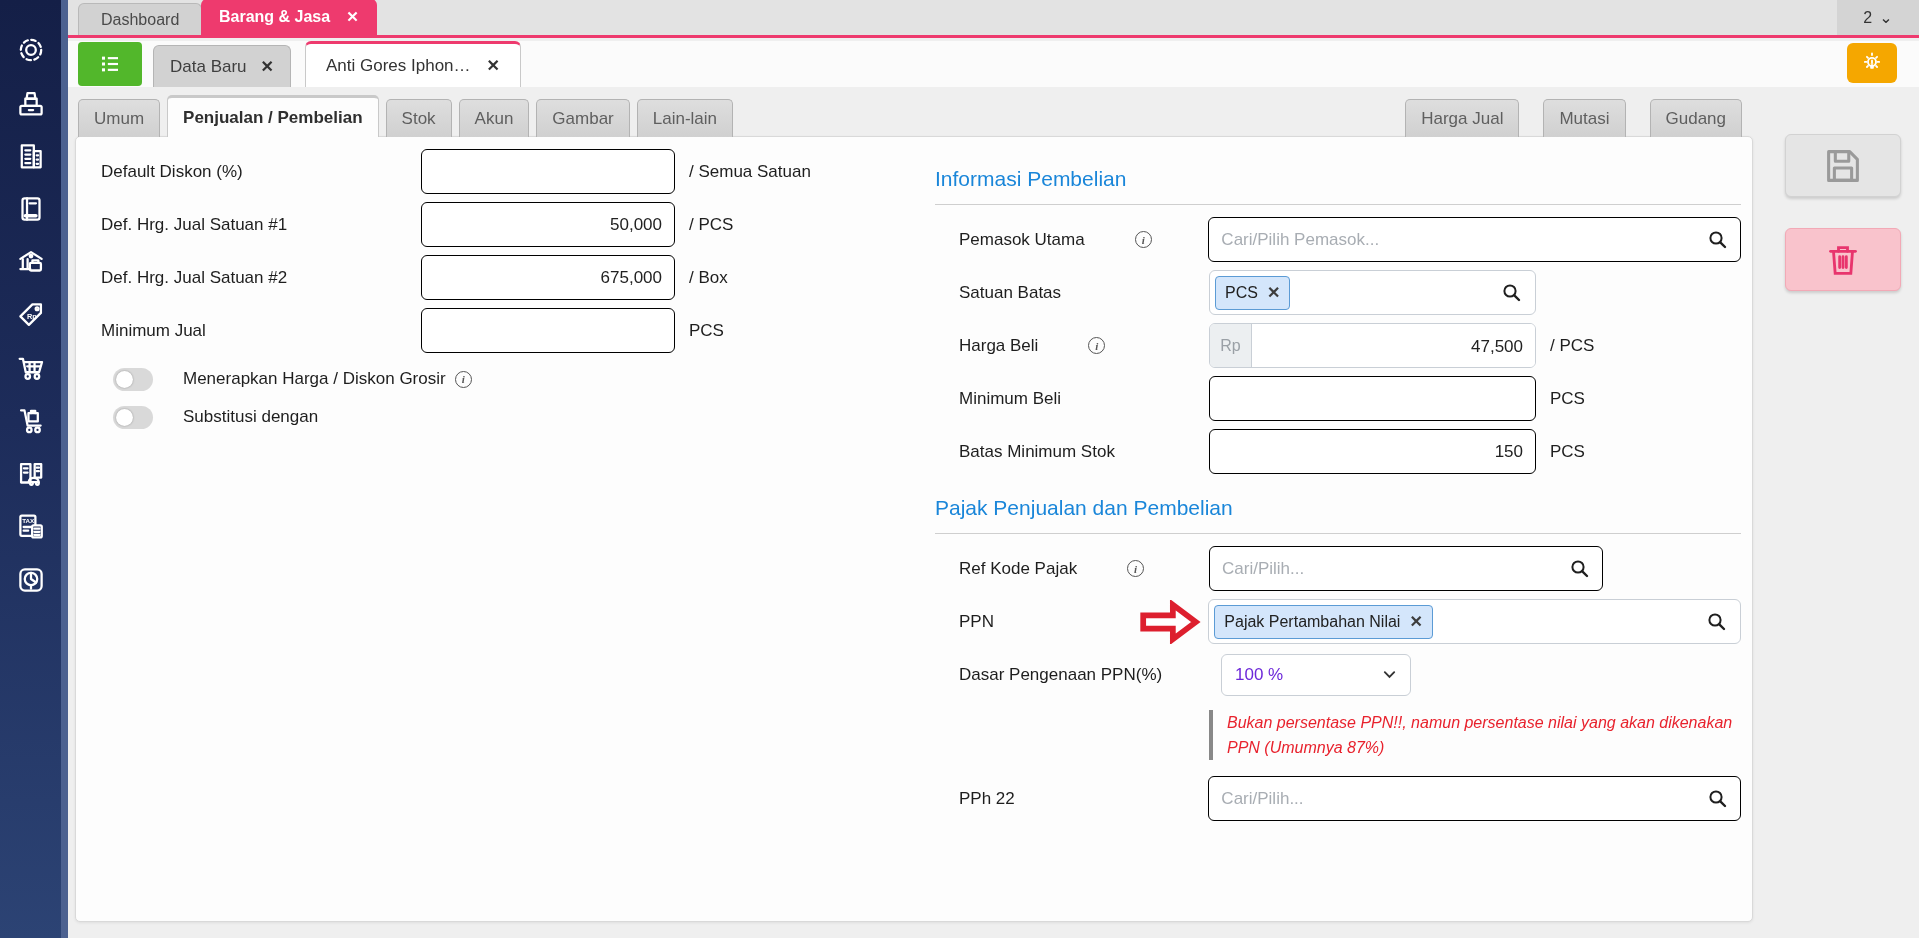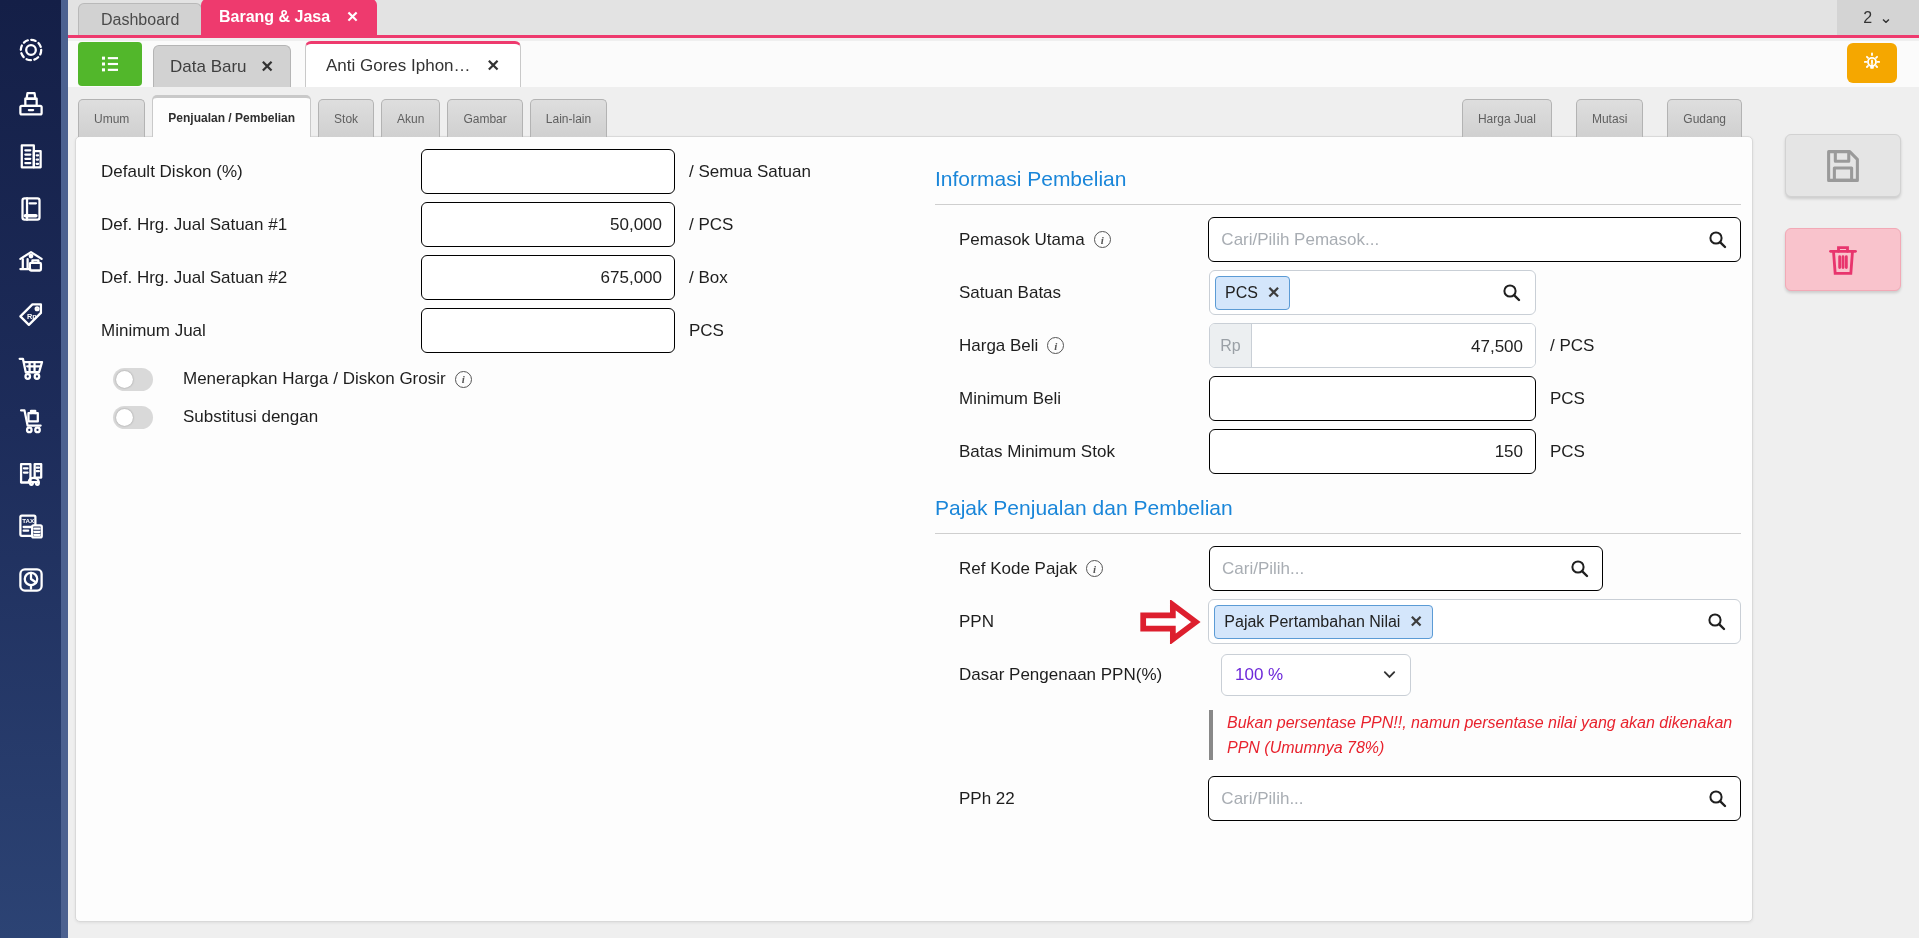--- a/index.html
+++ b/index.html
@@ -40,33 +40,33 @@
     display:flex; align-items:center; gap:16px; font-size:17px; color:#333; z-index:2; }
   .ws-x { color:#333; font-weight:bold; font-size:16px; cursor:pointer; }
   .btn-bulb { position:absolute; right:22px; top:2px; width:50px; height:40px; background:#f5a700; border:none;
     border-radius:6px; display:flex; align-items:center; justify-content:center; cursor:pointer; }
   .btn-bulb svg { width:26px; height:26px; stroke:#fff; fill:none; stroke-width:1.7; stroke-linecap:round; }
 
   
   .ft-left { position:absolute; left:78px; top:95px; height:42px; display:flex; gap:7px; align-items:flex-end; z-index:3; }
   .ft-right { position:absolute; right:177px; top:95px; height:42px; display:flex; gap:24px; align-items:flex-end; z-index:3; }
   .ft { height:38px; padding:0 15px; background:linear-gradient(#dedede,#d0d0d0); border:1px solid #b3b3b3; border-bottom:none;
-    border-radius:5px 5px 0 0; color:#5f5f5f; font-size:12px; display:flex; align-items:center; cursor:pointer; }
+    border-radius:5px 5px 0 0; color:#5f5f5f; font-size:17px; display:flex; align-items:center; cursor:pointer; }
   .ft.active { height:42px; background:#fdfdfd; border-top:3px solid #ee3a6e; border-color:#c9c9c9; color:#2f2f2f; font-weight:bold; }
 
   
   .panel { position:absolute; left:75px; top:136px; width:1678px; height:786px; background:#fdfdfd;
     border:1px solid #d9d9d9; border-radius:5px; box-shadow:0 1px 3px rgba(0,0,0,.07); z-index:2; }
   .col-left  { position:absolute; left:11px;  top:0; width:812px; }
   .col-right { position:absolute; left:859px; top:0; width:806px; }
   .sec-title { margin-top:30px; padding-bottom:13px; font-size:21px; color:#1a86d9; border-bottom:1px solid #cfcfcf; }
   .frow { display:flex; align-items:center; margin-top:8px; height:45px; position:relative; }
   .frow.first { margin-top:12px; }
   .flabel { width:334px; padding-left:14px; font-size:17px; color:#1e1e1e; display:flex; align-items:center; }
-  .col-right .flabel { width:274px; padding-left:24px; }
+  .col-right .flabel { width:274px; padding-left:24px;gap:41px; }
   .info-circle { display:inline-flex; width:17px; height:17px; border:1.4px solid #555; border-radius:50%;
     align-items:center; justify-content:center; font-size:11px; font-style:italic; font-weight:bold; color:#555;
     margin-left:9px; font-family:"Liberation Serif",serif; flex:0 0 auto; }
   .inp { height:45px; border:1px solid #000000; border-radius:6px; font-size:17px; padding:0 12px; background:#fff;
     color:#222; font-family:"Liberation Sans",sans-serif; outline:none; }
   .inp.num { text-align:right; }
   .inp::placeholder { color:#a8adb3; }
   .w-left { width:254px; }
   .suffix { margin-left:14px; font-size:17px; color:#1e1e1e; white-space:nowrap; }
   .searchwrap { position:relative; display:flex; align-items:center; }
@@ -428,21 +428,21 @@
       <div class="frow">
         <div class="flabel">Dasar Pengenaan PPN(%)</div>
         <div class="selectbox">
           <span>100 %</span>
           <svg viewBox="0 0 16 16">
               <path d="M3 5.5l5 5 5-5"></path>
             </svg>
         </div>
       </div>
 
-      <div class="note">Bukan persentase PPN!!, namun persentase nilai yang akan dikenakan PPN (Umumnya 78%)</div>
+      <div class="note">Bukan persentase PPN!!, namun persentase nilai yang akan dikenakan PPN (Umumnya 87%)</div>
 
       <div class="frow pph-row">
         <div class="flabel">PPh 22</div>
         <div class="searchwrap w-wide">
           <input class="inp" placeholder="Cari/Pilih..." style="">
           <button class="search-btn">
             <svg viewBox="0 0 22 22">
                 <circle cx="9" cy="9" r="5.6"></circle>
                 <path d="M13.3 13.3L18 18" stroke-width="2.4"></path>
               </svg>

